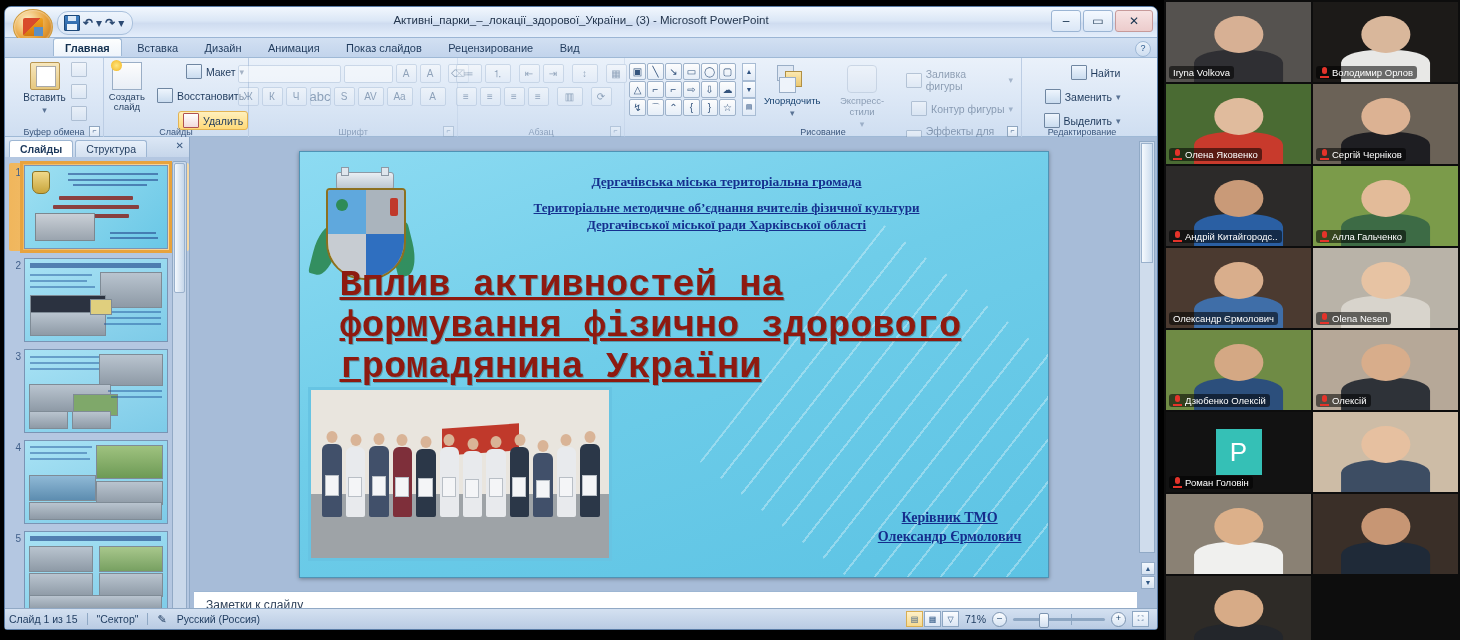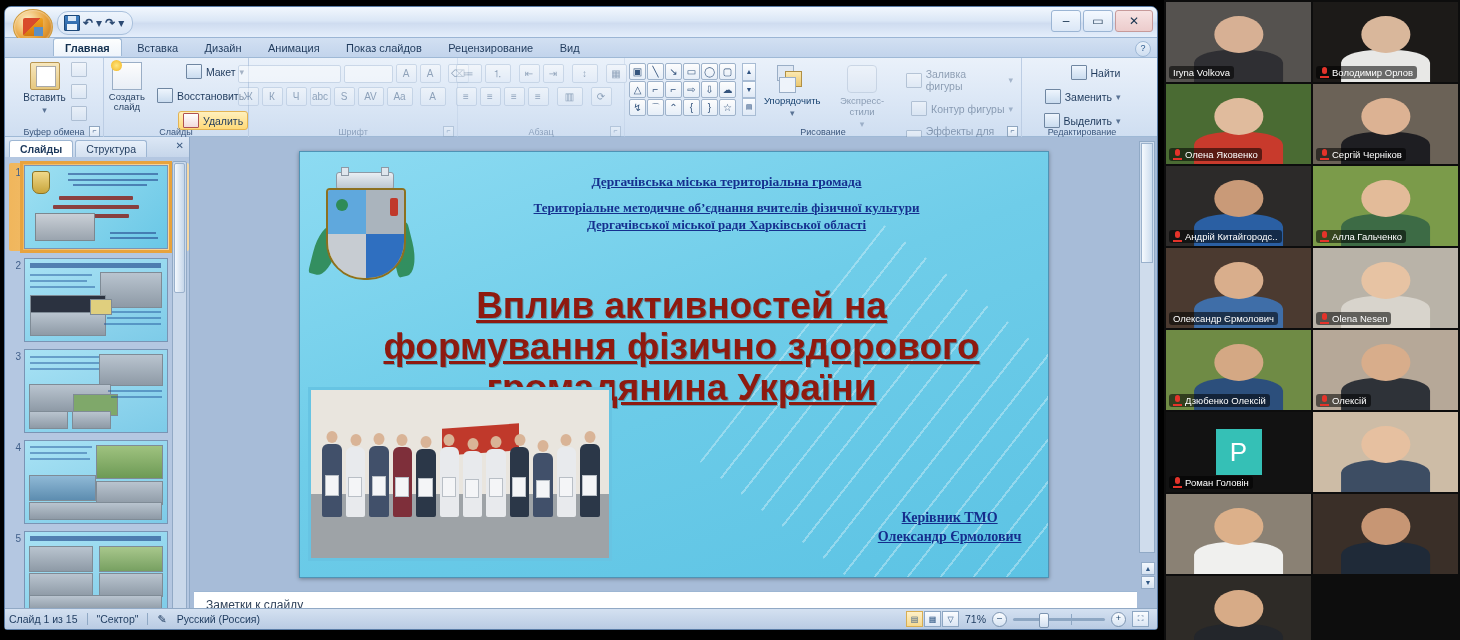--- a/index.html
+++ b/index.html
@@ -157,23 +157,23 @@
   .crest .crown:before{left:4px;} .crest .crown:after{right:4px;}
   .crest .leafL,.crest .leafR{position:absolute;bottom:6px;width:22px;height:52px;background:#2e8b57;
        border-radius:60% 10% 60% 10%;opacity:.95;}
   .crest .leafL{left:-4px;transform:rotate(14deg);}
   .crest .leafR{right:-4px;transform:rotate(-14deg);}
 
   .hdr{position:absolute;left:130px;right:24px;top:22px;text-align:center;color:#15308f;
        font-family:"Liberation Serif",serif;font-weight:bold;}
   .hdr .l1{font-size:13.5px;text-decoration:underline;margin-bottom:9px;}
   .hdr .l2{font-size:13px;text-decoration:underline;line-height:1.35;}
-  .maintitle{position:absolute;left:40px;right:24px;top:113px;text-align:center;color:#8e1a10;
-       font-family:Liberation Sans, sans-serif;font-weight:bold;font-size:37px;line-height:1.12;
-       text-decoration:underline;text-shadow:1px 1px 0 rgba(0,0,0,.25);margin-top:20px;}
+  .maintitle{position:absolute;left:40px;right:24px;top:113px;text-align:left;color:#8e1a10;
+       font-family:Liberation Mono, monospace;font-weight:bold;font-size:37px;line-height:1.12;
+       text-decoration:underline;text-shadow:1px 1px 0 rgba(0,0,0,.25);}
   .photo{position:absolute;left:8px;bottom:16px;width:298px;height:168px;border:3px solid #67c4e3;
        background:linear-gradient(#d7dde3,#aeb7c0);overflow:hidden;}
   .photo .wall{position:absolute;inset:0;background:linear-gradient(#e9e5de 0 62%,#9ea3a7 62% 100%);}
   .photo .flag{position:absolute;left:44%;top:22%;width:26%;height:16%;background:#c0392b;transform:skewY(-4deg);}
   .photo .row{position:absolute;left:4%;right:3%;top:24%;height:52%;display:flex;gap:1.4%;align-items:flex-end;}
   .photo .p{flex:1;background:#41506a;border-radius:6px 6px 2px 2px;position:relative;}
   .photo .p:before{content:"";position:absolute;left:50%;transform:translateX(-50%);top:-13px;width:11px;height:12px;
        background:#d9b497;border-radius:50%;}
   .photo .p.w{background:#e8eaed;}
   .photo .p.b{background:#2b3748;}
@@ -239,20 +239,21 @@
       <div class="orb">
           <i></i>
         </div>
       <div class="qat">
         <span class="ico-save"></span>
         <span class="arr">↶</span>
         <span class="tiny">▾</span>
         <span class="arr">↷</span>
         <span class="tiny">▾</span>
       </div>
+      <div class="wintitle">Активні_парки_–_локації_здорової_України_ (3) - Microsoft PowerPoint</div>
       <div class="wbtns">
         <div class="wbtn">–</div>
         <div class="wbtn">▭</div>
         <div class="wbtn close">✕</div>
       </div>
     </div>
 
     <div class="tabsrow">
       <span class="tab active">Главная</span>
       <span class="tab">Вставка</span>
@@ -314,21 +315,21 @@
             <div class="fbox" style="width:98px"></div>
             <div class="fbox" style="width:44px"></div>
             <div class="sqbtn">A</div>
             <div class="sqbtn">A</div>
             <div class="sqbtn" style="margin-left:4px">⌫</div>
           </div>
           <div class="fontrow">
             <div class="sqbtn">Ж</div>
             <div class="sqbtn">К</div>
             <div class="sqbtn">Ч</div>
-            <div class="sqbtn" style="font-size:10px">abc</div>
+            <div class="sqbtn" style="font-size:13px">abc</div>
             <div class="sqbtn">S</div>
             <div class="sqbtn w" style="font-size:10px">AV</div>
             <div class="sqbtn w">Aa</div>
             <div class="sqbtn w" style="margin-left:4px">A</div>
           </div>
         </div>
         <div class="glabel">Шрифт</div>
         <div class="dlg">⌐</div>
       </div>
 

